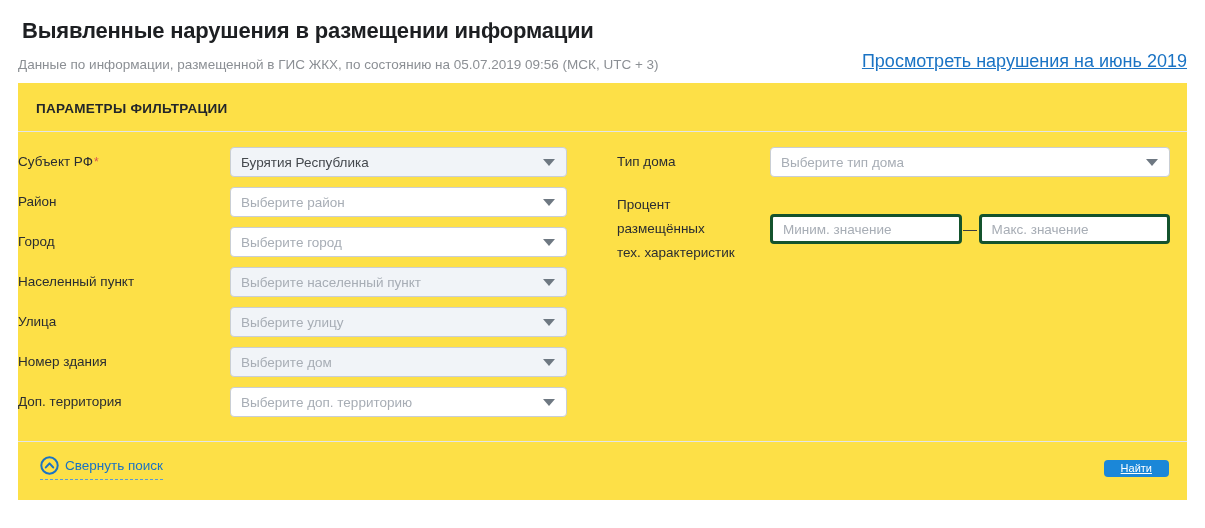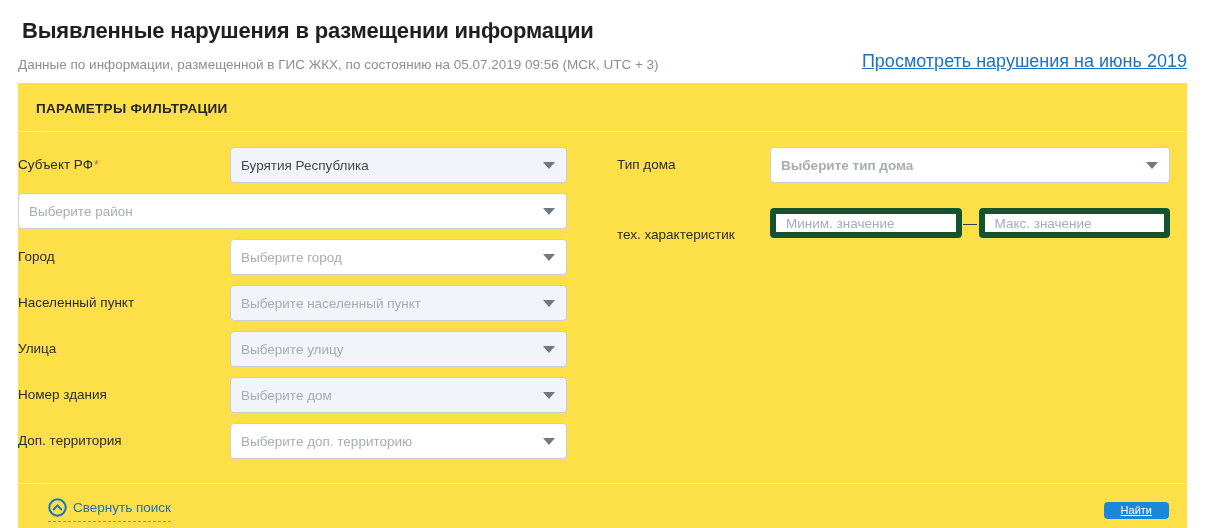--- a/index.html
+++ b/index.html
@@ -42,21 +42,21 @@
   .frow { display: flex; align-items: center; min-height: 30px; }
   .flabel {
     width: 212px; flex: none;
     padding-right: 8px; 
     font-size: 13.5px; color: #2a2d31; line-height: 24px;
   }
   .col-right .flabel { width: 153px; }
   .req { color: #d9534f; font-size: 12px; vertical-align: top; margin-left: 1px; }
 
   .select {
-    position: relative; flex: 1; height: 36px;
+    position: relative; flex: 1; height: 30px;
     background: #ffffff;
     border: 1px solid #c9ced4; border-radius: 4px;
     display: flex; align-items: center;
     padding: 0 32px 0 10px;
     font-size: 13.5px; cursor: pointer;
   }
   .select.muted { background: #f1f4f8; }
   .select .ph { color: #a7adb5; white-space: nowrap; overflow: hidden; }
   .select .val { color: #44484d; white-space: nowrap; overflow: hidden; }
   .caret {
@@ -64,35 +64,35 @@
     width: 0; height: 0;
     border-left: 6px solid transparent;
     border-right: 6px solid transparent;
     border-top: 7px solid #6e7882;
   }
 
   .range { display: flex; align-items: center; flex: 1; max-width: 400px; }
   .range input {
     flex: 1; height: 30px; min-width: 0;
     background: #ffffff;
-    border: 6px solid #14532d; border-radius: 4px;
+    border: 3px solid #14532d; border-radius: 4px;
     padding: 0 10px; font-size: 13.5px; color: #44484d;
     font-family: "Liberation Sans", sans-serif;
     outline: none;
   }
   .range input::placeholder { color: #a7adb5; }
   .dash {
     flex: none; width: 17px; text-align: center;
     color: #3a3d41; font-size: 14px; line-height: 30px;
   }
-  .house-type-wrap { flex: 1; max-width: 400px; display: flex; font-weight: bold; }
+  .house-type-wrap { flex: 1; max-width: 400px; display: flex; }
 
   .footer {
     display: flex; justify-content: space-between; align-items: center;
-    padding: 14px 18px 20px 30px;
+    padding: 14px 18px 20px 22px;
   }
   .collapse-link {
     display: inline-flex; align-items: center; gap: 6px;
     color: #1a73c4; font-size: 13.5px; cursor: pointer;
     border-bottom: 1px dashed #5b9bd5; padding-bottom: 4px;
   }
   .collapse-link svg { display: block; }
   .search-btn {
     background: #1b87d8; color: #ffffff;
     border: none; border-radius: 4px;
@@ -124,20 +124,21 @@
 
         <div class="frow">
           <div class="flabel"><span>Субъект РФ</span><span class="req">*</span></div>
           <div class="select muted">
             <span class="val">Бурятия Республика</span>
             <span class="caret"></span>
           </div>
         </div>
 
         <div class="frow">
+          <div class="flabel">Район</div>
           <div class="select">
             <span class="ph">Выберите район</span>
             <span class="caret"></span>
           </div>
         </div>
 
         <div class="frow">
           <div class="flabel">Город</div>
           <div class="select">
             <span class="ph">Выберите город</span>
@@ -186,21 +187,21 @@
           <div class="house-type-wrap">
             <div class="select" style="flex:1;">
               <span class="ph">Выберите тип дома</span>
               <span class="caret"></span>
             </div>
           </div>
         </div>
 
         <div class="frow">
           <div class="flabel">
-            <br>
+            <span>Процент размещённых</span><br>
             <span>тех. характеристик</span>
           </div>
           <div class="range">
             <input type="text" placeholder="Миним. значение" style="">
             <span class="dash">—</span>
             <input type="text" placeholder="Макс. значение" style="">
           </div>
         </div>
 
       </div>

